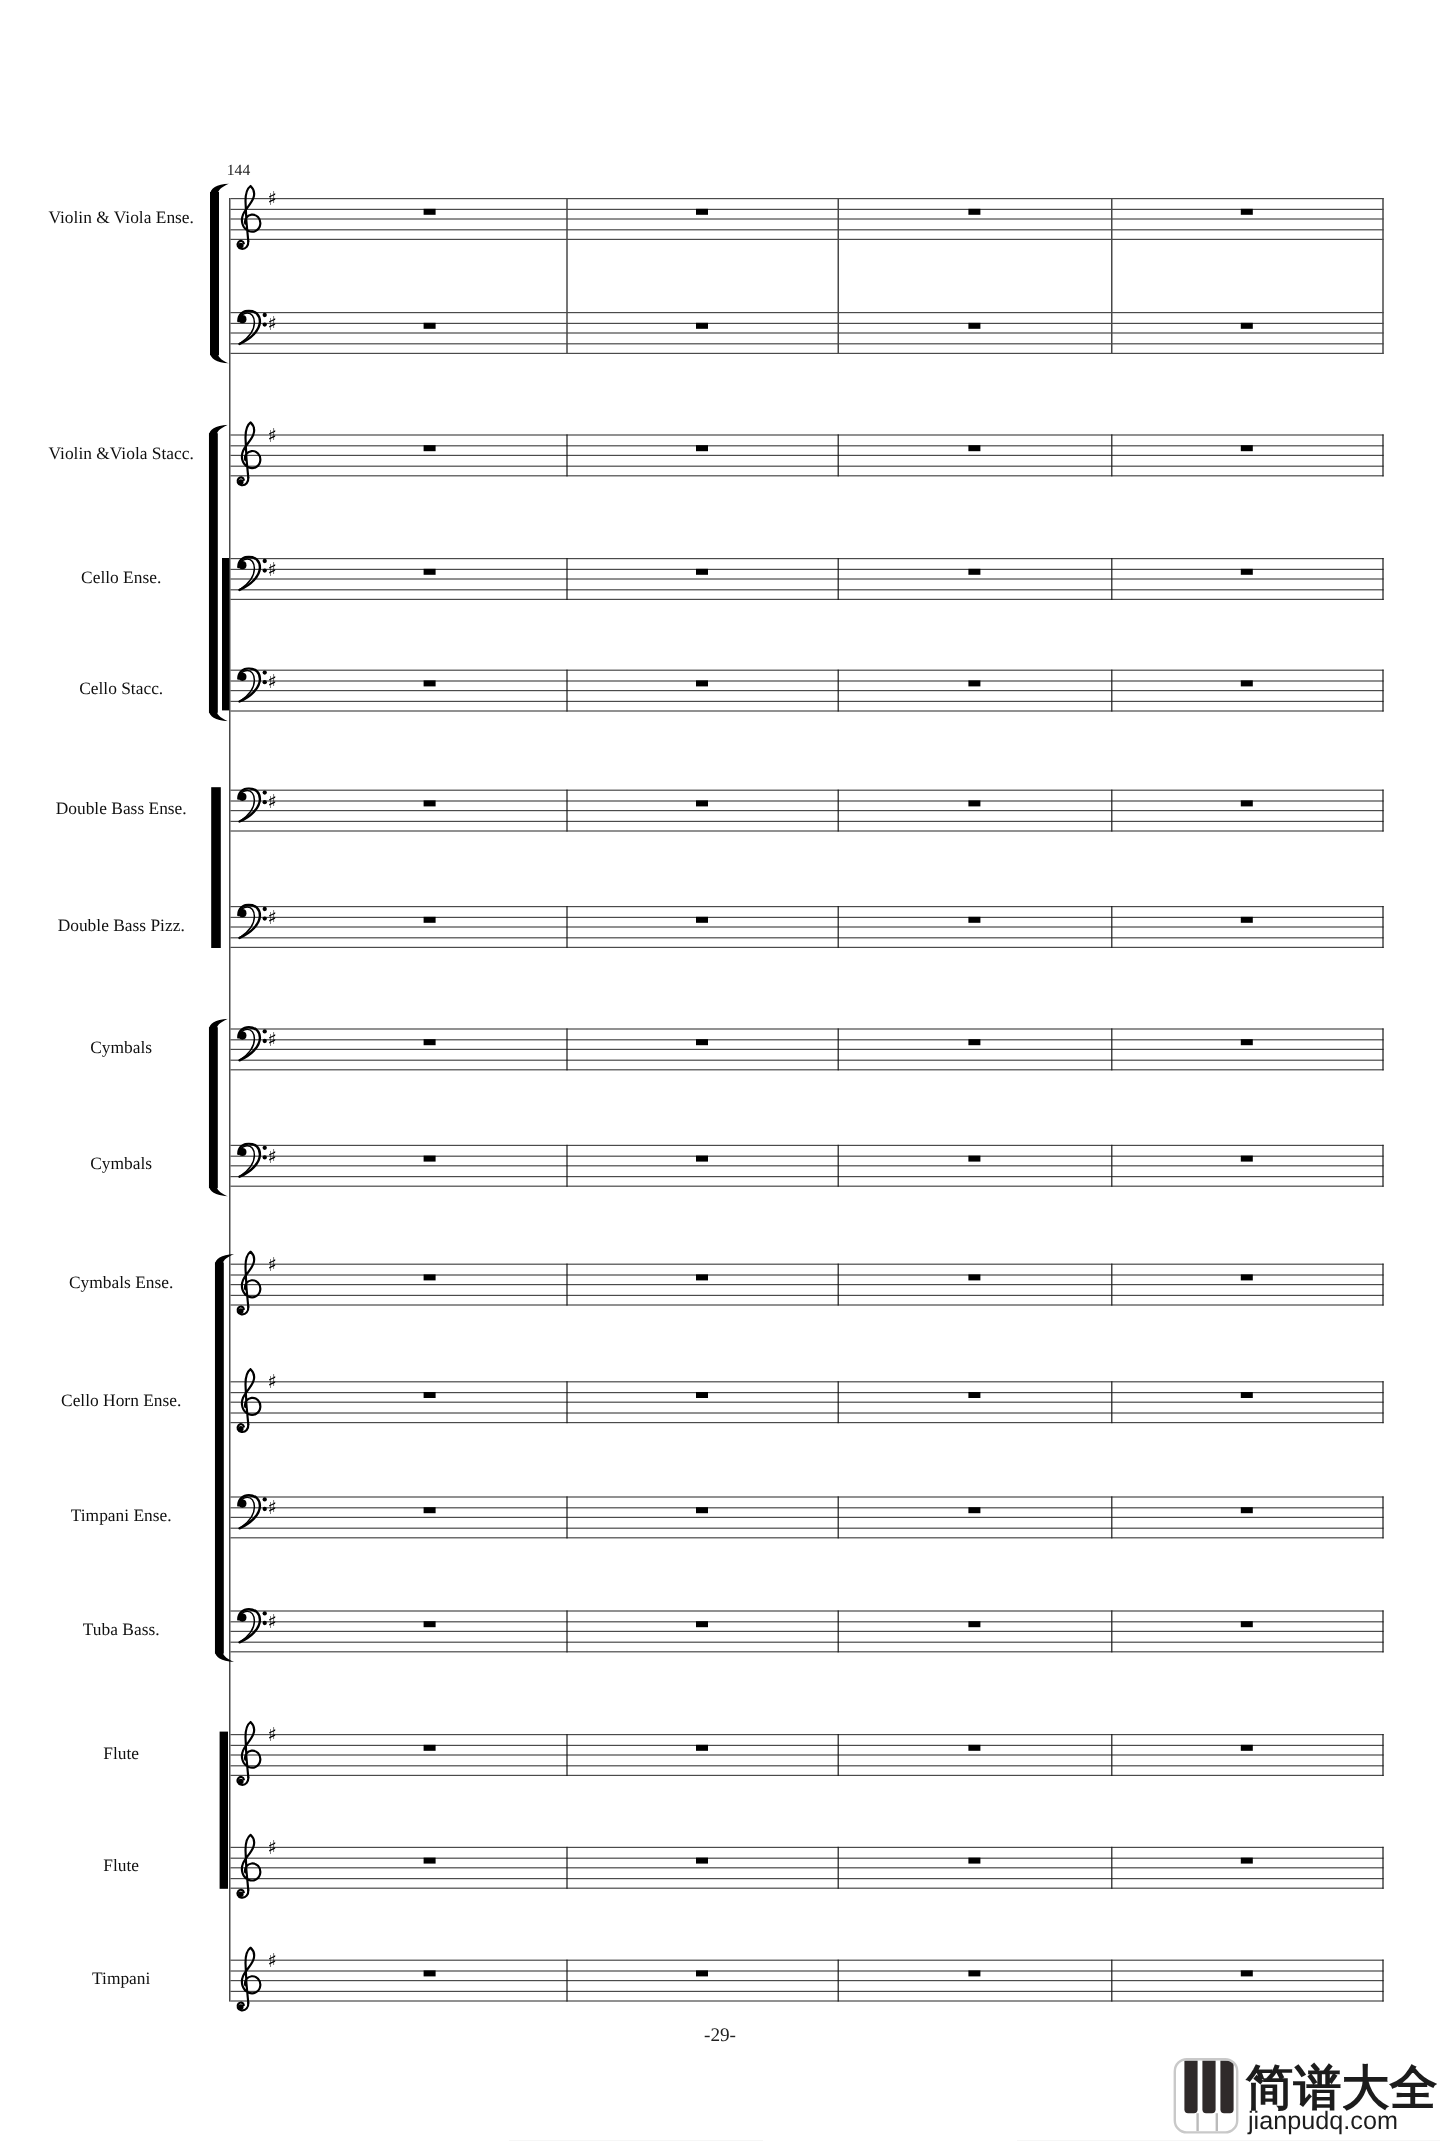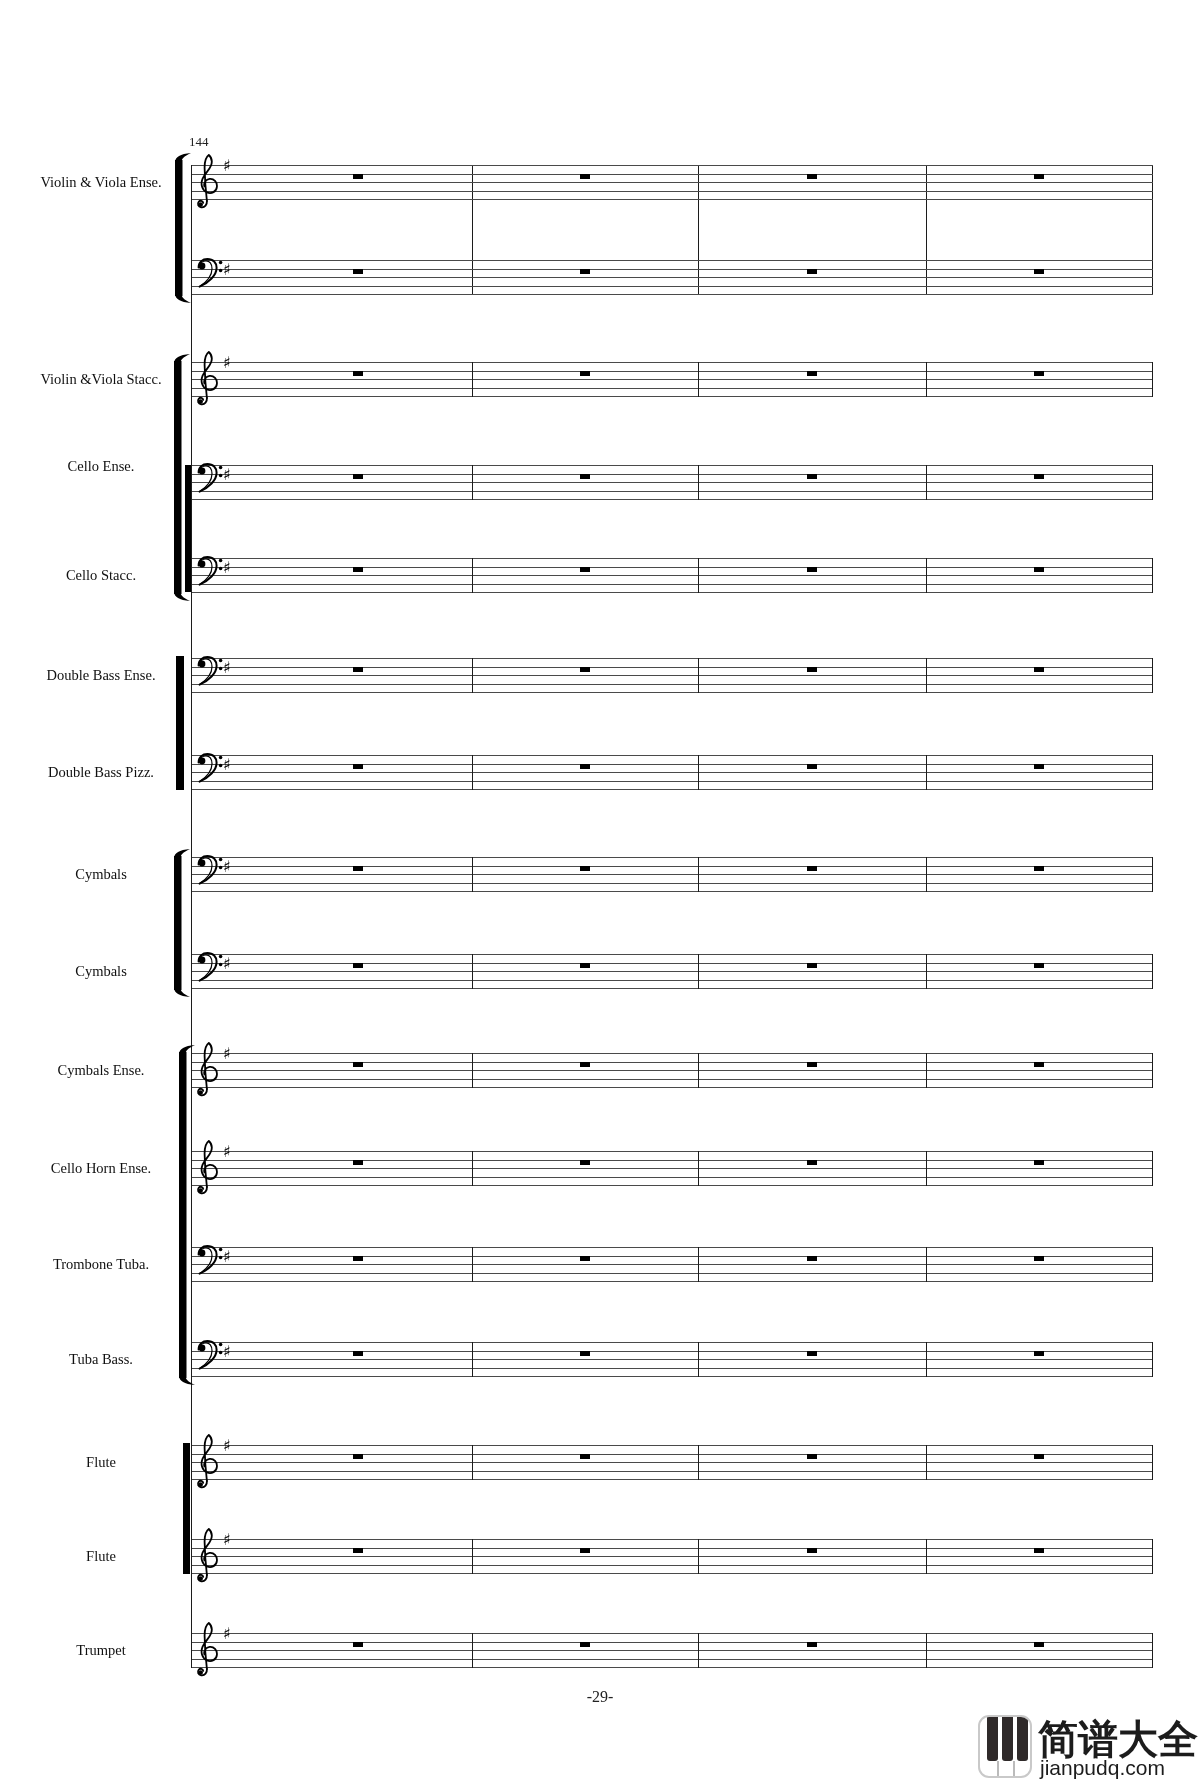--- a/index.html
+++ b/index.html
@@ -140,21 +140,21 @@
           <path fill="none" stroke="#000" stroke-width="1.2" d="M2.6,28.6 C10.2,23.6 15,17.8 15,10.8 C15,5.8 12.6,2.8 9,2.8 C5.8,2.8 3.4,5 3.4,7.8"></path>
           <circle cx="23.6" cy="4.5" r="1.8" fill="#000"></circle>
           <circle cx="23.6" cy="12.5" r="1.8" fill="#000"></circle>
         </svg>
         <div class="sharp" style="left:31px;top:8.5px">♯</div>
         <div class="whole-rest" style="left:161px"></div>
         <div class="whole-rest" style="left:388px"></div>
         <div class="whole-rest" style="left:615px"></div>
         <div class="whole-rest" style="left:842px"></div>
       </div>
-      <div class="instrument-label" style="top:466px">Cello Ense.</div>
+      <div class="instrument-label" style="top:482px">Cello Ense.</div>
       <div class="staff-row" style="top:558px">
         <div class="staff-line" style="top:0px"></div>
         <div class="staff-line" style="top:8.5px"></div>
         <div class="staff-line" style="top:17px"></div>
         <div class="staff-line" style="top:25.5px"></div>
         <div class="staff-line" style="top:34px"></div>
         <div class="barline" style="left:280px"></div>
         <div class="barline" style="left:506px"></div>
         <div class="barline" style="left:734px"></div>
         <div class="barline" style="left:960px"></div>
@@ -328,21 +328,21 @@
           <path fill="none" stroke="#000" stroke-width="1.2" d="M2.6,28.6 C10.2,23.6 15,17.8 15,10.8 C15,5.8 12.6,2.8 9,2.8 C5.8,2.8 3.4,5 3.4,7.8"></path>
           <circle cx="23.6" cy="4.5" r="1.8" fill="#000"></circle>
           <circle cx="23.6" cy="12.5" r="1.8" fill="#000"></circle>
         </svg>
         <div class="sharp" style="left:31px;top:8.5px">♯</div>
         <div class="whole-rest" style="left:161px"></div>
         <div class="whole-rest" style="left:388px"></div>
         <div class="whole-rest" style="left:615px"></div>
         <div class="whole-rest" style="left:842px"></div>
       </div>
-      <div class="instrument-label" style="top:1264px">Trombone Tuba.</div>
+      <div class="instrument-label" style="top:1264px">Timpani Ense.</div>
       <div class="staff-row" style="top:1342px">
         <div class="staff-line" style="top:0px"></div>
         <div class="staff-line" style="top:8.5px"></div>
         <div class="staff-line" style="top:17px"></div>
         <div class="staff-line" style="top:25.5px"></div>
         <div class="staff-line" style="top:34px"></div>
         <div class="barline" style="left:280px"></div>
         <div class="barline" style="left:506px"></div>
         <div class="barline" style="left:734px"></div>
         <div class="barline" style="left:960px"></div>
@@ -418,21 +418,21 @@
           <path fill="none" stroke="#000" stroke-width="1.8" stroke-linecap="round" d="M10.9,47 C9.6,36 8.8,24 8.6,14 C8.5,7.5 9.8,3.2 12.8,1 C15.6,3.6 16.4,7.6 15.1,11.2 C13.4,16 8.6,20 6.6,24.6 C4.3,30 6,36.2 11,38.4 C15.6,40.4 20.4,37.6 20.9,32.8 C21.4,28 17.8,24.4 13.6,24.9 C9.8,25.4 7.4,28.8 8.4,32.4"></path>
           <path fill="none" stroke="#000" stroke-width="1.8" stroke-linecap="round" d="M10.9,47 C11.2,50.6 8.9,53.8 5.2,53.3 C2.1,52.9 1.1,49.8 2.7,47.8 C4.1,46.1 6.9,46.6 7.2,48.9"></path>
           <circle cx="4.7" cy="50.6" r="2.3" fill="#000"></circle>
         </svg>
         <div class="sharp" style="left:31px;top:0px">♯</div>
         <div class="whole-rest" style="left:161px"></div>
         <div class="whole-rest" style="left:388px"></div>
         <div class="whole-rest" style="left:615px"></div>
         <div class="whole-rest" style="left:842px"></div>
       </div>
-      <div class="instrument-label" style="top:1650px">Trumpet</div>
+      <div class="instrument-label" style="top:1650px">Timpani</div>
     </div>
 
   <div class="page-number">-29-</div>
 
   <div class="watermark">
     <div class="wm-icon">
       <div class="wm-key" style="left:7px"></div>
       <div class="wm-key" style="left:22px"></div>
       <div class="wm-key" style="left:37px"></div>
       <div class="wm-div" style="left:17px"></div>

